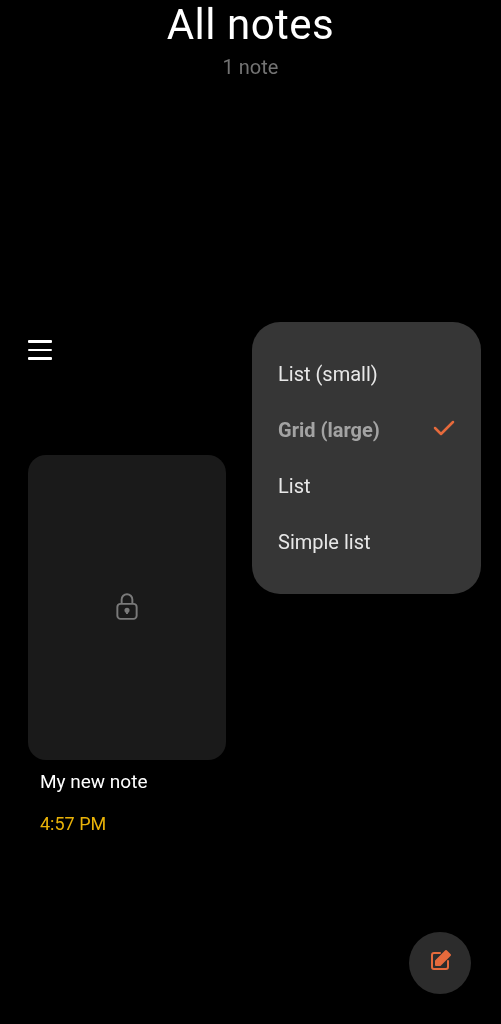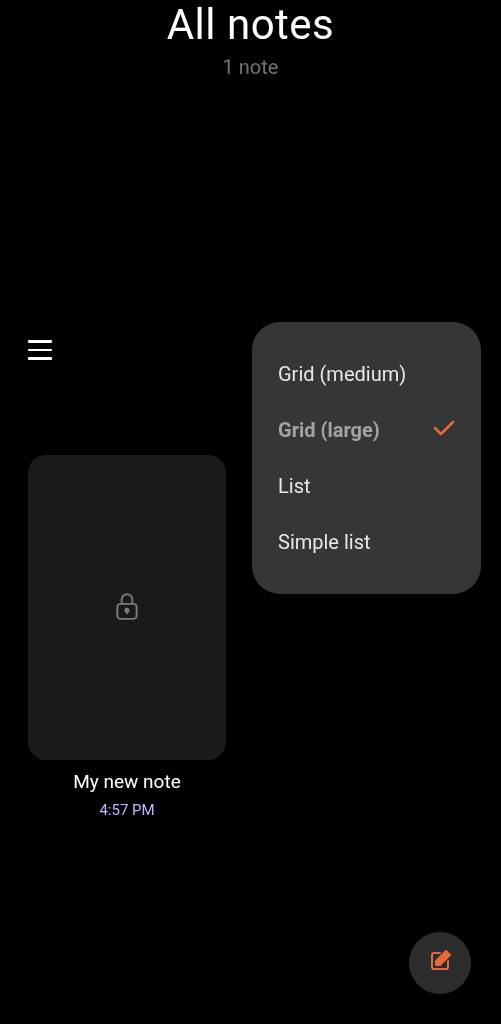--- a/index.html
+++ b/index.html
@@ -60,33 +60,33 @@
       justify-content: center;
       cursor: pointer;
     }
     .lock-icon svg {
       width: 26px;
       height: 30px;
     }
     .note-info {
       position: absolute;
       top: 770px;
-      left: 28px;
+      left: 40px;
       width: 198px;
-      text-align: center;
+      text-align: left;
     }
     .note-title {
       color: #ffffff;
       font-size: 19px;
       font-weight: 400;
     }
     .note-time {
-      color: #c4b5fd;
-      font-size: 15px;
-      margin-top: 8px;
+      color: #eab308;
+      font-size: 18px;
+      margin-top: 20px;
     }
     .dropdown-menu {
       position: absolute;
       top: 322px;
       left: 252px;
       width: 229px;
       background: #363636;
       border-radius: 28px;
       padding: 24px 26px;
     }
@@ -161,21 +161,21 @@
   </div>
 </div>
 
 <div class="note-info">
   <div class="note-title">My new note</div>
   <div class="note-time">4:57 PM</div>
 </div>
 
 <div class="dropdown-menu">
   <div class="menu-item">
-    <span class="menu-item-label">Grid (medium)</span>
+    <span class="menu-item-label">List (small)</span>
 
   </div>
   <div class="menu-item selected">
     <span class="menu-item-label">Grid (large)</span>
     <span class="checkmark-icon">
       <svg viewBox="0 0 22 16" fill="none" stroke="#e66a3c" stroke-width="2.5" stroke-linecap="round" stroke-linejoin="round">
           <polyline points="2,8 8,14 20,2"></polyline>
         </svg>
     </span>
   </div>

